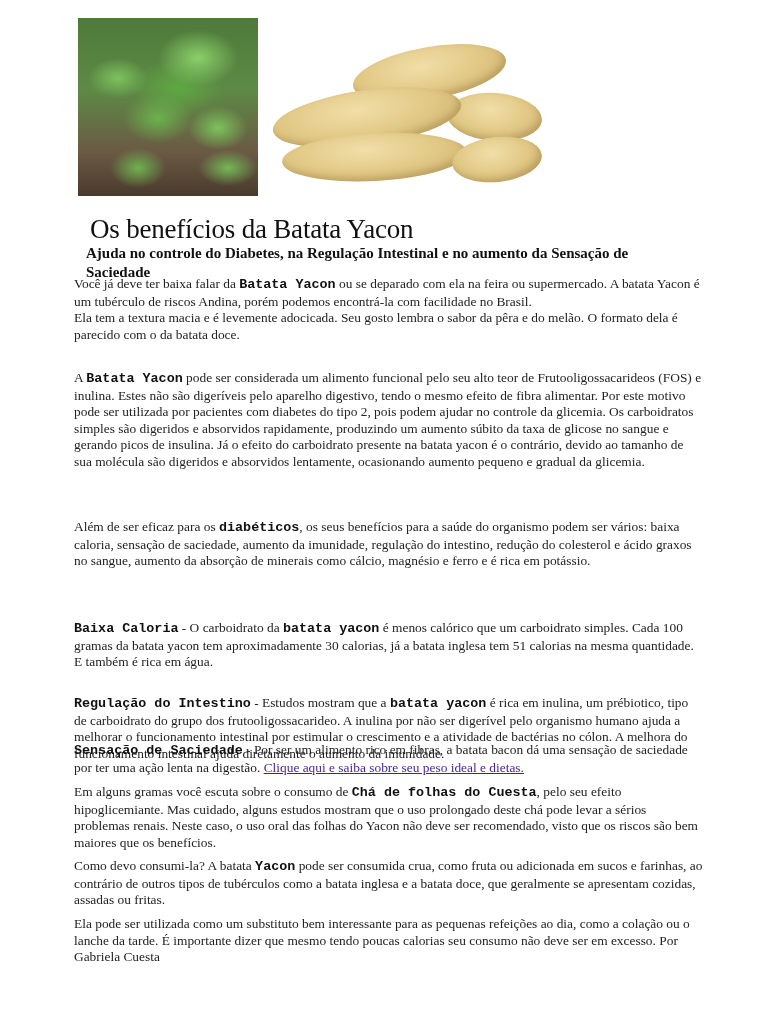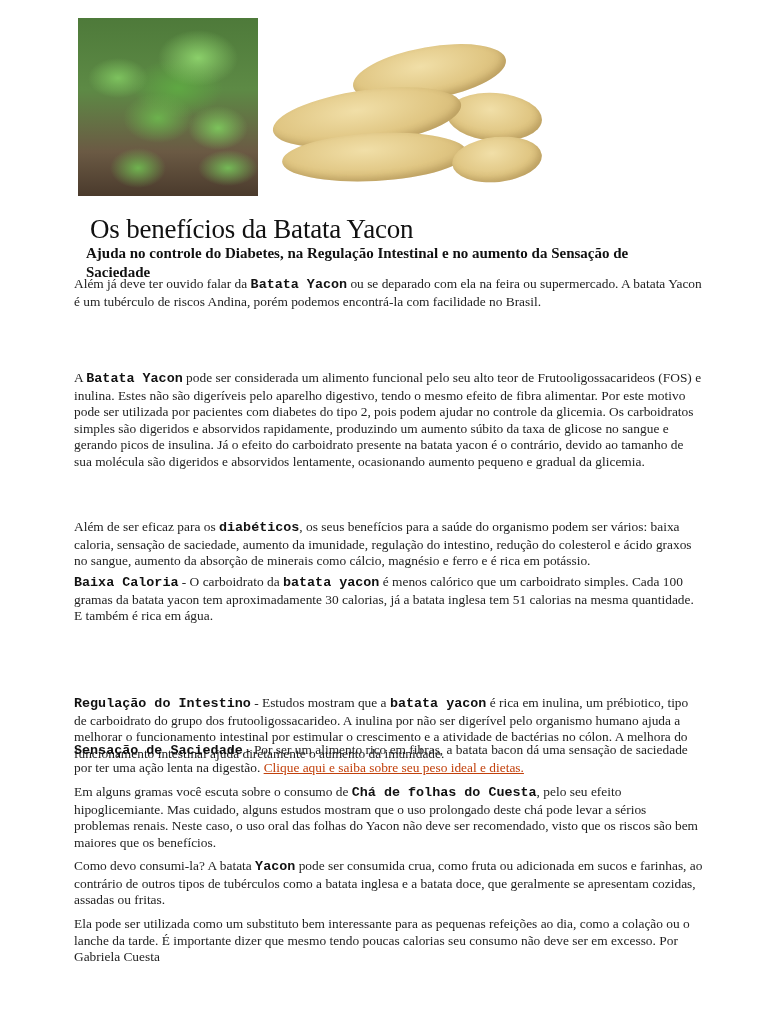--- a/index.html
+++ b/index.html
@@ -33,52 +33,53 @@
     .subtitle {
       position: absolute; top: 232px; left: 74px; width: 600px; margin: 12px;
       font-size: 15px; font-weight: bold; line-height: 19px; color: #111;
     }
     .body-text {
       position: absolute; left: 74px; width: 630px;
       font-size: 13.4px; line-height: 16.6px; color: #222;
     }
     .body-text p { margin: 0; }
     .body-text b { color: #111; font-family: Liberation Mono, monospace; }
-    a.link { color: #c2410c; text-decoration: underline; }
+    a.link { color: #4c1d95; text-decoration: underline; }
   </style>
 </head>
 <body>
 
 <div class="images">
   <div class="plant-img"></div>
   <div class="potato-img">
     <div class="potato" style="left:80px;top:2px;width:155px;height:52px;transform:rotate(-10deg);"></div>
     <div class="potato" style="left:175px;top:48px;width:95px;height:48px;transform:rotate(4deg);"></div>
     <div class="potato" style="left:0px;top:45px;width:190px;height:55px;transform:rotate(-8deg);"></div>
     <div class="potato" style="left:10px;top:88px;width:185px;height:48px;transform:rotate(-3deg);"></div>
     <div class="potato" style="left:180px;top:92px;width:90px;height:45px;transform:rotate(-6deg);"></div>
   </div>
 </div>
 
 <h1 class="title">Os benefícios da Batata Yacon</h1>
 <h2 class="subtitle">Ajuda no controle do Diabetes, na Regulação Intestinal e no aumento da Sensação de Saciedade</h2>
 
 <div class="body-text" style="top:276px;">
-  <p><span>Além já deve ter ouvido falar da </span><b>Batata Yacon</b><span> ou se deparado com ela na feira ou supermercado. A batata Yacon é um tubérculo de riscos Andina, porém podemos encontrá-la com facilidade no Brasil.</span></p>
+  <p><span>Você já deve ter baixa falar da </span><b>Batata Yacon</b><span> ou se deparado com ela na feira ou supermercado. A batata Yacon é um tubérculo de riscos Andina, porém podemos encontrá-la com facilidade no Brasil.</span></p>
+  <p>Ela tem a textura macia e é levemente adocicada. Seu gosto lembra o sabor da pêra e do melão. O formato dela é parecido com o da batata doce.</p>
 </div>
 
 <div class="body-text" style="top:370px;">
   <p><span>A </span><b>Batata Yacon</b><span> pode ser considerada um alimento funcional pelo seu alto teor de Frutooligossacarideos (FOS) e inulina. Estes não são digeríveis pelo aparelho digestivo, tendo o mesmo efeito de fibra alimentar. Por este motivo pode ser utilizada por pacientes com diabetes do tipo 2, pois podem ajudar no controle da glicemia. Os carboidratos simples são digeridos e absorvidos rapidamente, produzindo um aumento súbito da taxa de glicose no sangue e gerando picos de insulina. Já o efeito do carboidrato presente na batata yacon é o contrário, devido ao tamanho de sua molécula são digeridos e absorvidos lentamente, ocasionando aumento pequeno e gradual da glicemia.</span></p>
 </div>
 
 <div class="body-text" style="top:519px;">
   <p><span>Além de ser eficaz para os </span><b>diabéticos</b><span>, os seus benefícios para a saúde do organismo podem ser vários: baixa caloria, sensação de saciedade, aumento da imunidade, regulação do intestino, redução do colesterol e ácido graxos no sangue, aumento da absorção de minerais como cálcio, magnésio e ferro e é rica em potássio.</span></p>
 </div>
 
-<div class="body-text" style="top:574px;">
+<div class="body-text" style="top:620px;">
   <p><b>Baixa Caloria</b><span> - O carboidrato da </span><b>batata yacon</b><span> é menos calórico que um carboidrato simples. Cada 100 gramas da batata yacon tem aproximadamente 30 calorias, já a batata inglesa tem 51 calorias na mesma quantidade. E também é rica em água.</span></p>
 </div>
 
 <div class="body-text" style="top:652px;margin-top:43px;">
   <p><b>Regulação do Intestino</b><span> - Estudos mostram que a </span><b>batata yacon</b><span> é rica em inulina, um prébiotico, tipo de carboidrato do grupo dos frutooligossacarideo. A inulina por não ser digerível pelo organismo humano ajuda a melhorar o funcionamento intestinal por estimular o crescimento e a atividade de bactérias no cólon. A melhora do funcionamento intestinal ajuda diretamente o aumento da imunidade.</span></p>
 </div>
 
 <div class="body-text" style="top:742px;">
   <p><b>Sensação de Saciedade</b><span> - Por ser um alimento rico em fibras, a batata bacon dá uma sensação de saciedade por ter uma ação lenta na digestão. </span><a class="link" href="#">Clique aqui e saiba sobre seu peso ideal e dietas.</a></p>
 </div>

